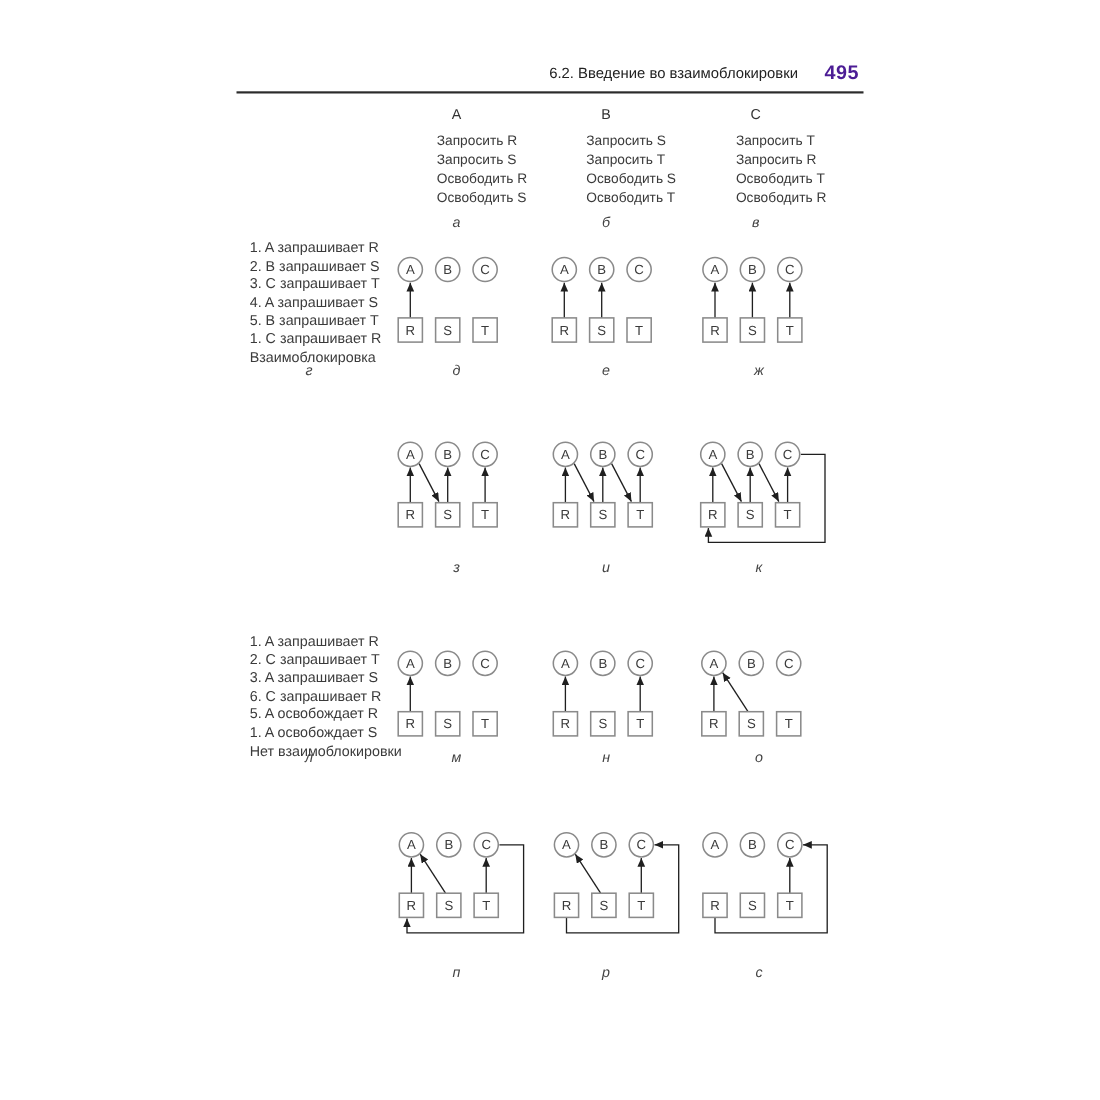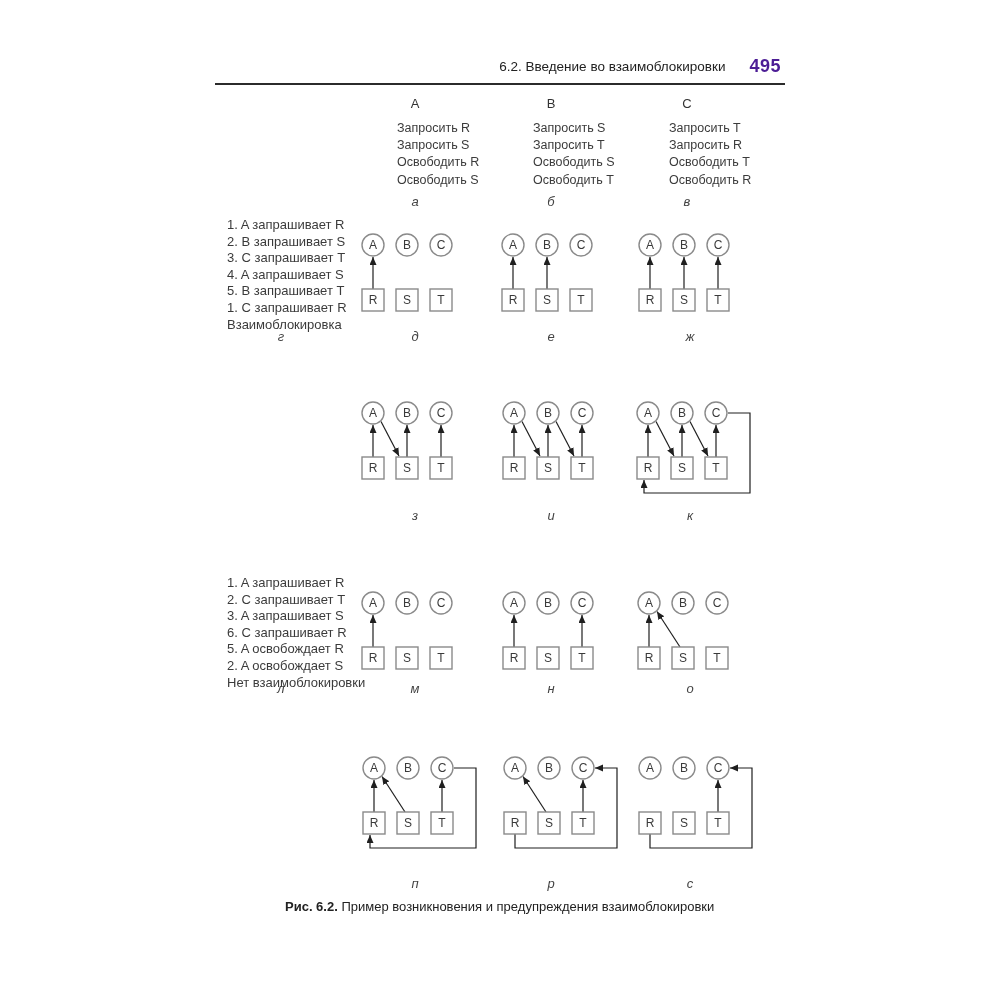--- a/index.html
+++ b/index.html
@@ -72,21 +72,21 @@
     <div>1. C запрашивает R</div>
     <div>Взаимоблокировка</div>
   </div>
 
   <div class="slist" style="top:575px">
     <div>1. A запрашивает R</div>
     <div>2. C запрашивает T</div>
     <div>3. A запрашивает S</div>
     <div>6. C запрашивает R</div>
     <div>5. A освобождает R</div>
-    <div>2. A освобождает S</div>
+    <div>1. A освобождает S</div>
     <div>Нет взаимоблокировки</div>
   </div>
 
   <svg class="graph" style="left:349px;top:225px" viewBox="0 0 160 112">
       <defs>
         <marker id="ah-d" markerUnits="userSpaceOnUse" markerWidth="9" markerHeight="8" refX="8" refY="3.5" orient="auto">
           <path d="M0,0 L8,3.5 L0,7 Z" fill="#1f1f1f"></path>
         </marker>
       </defs>
       <path d="M 24 64 L 24 32" fill="none" stroke="#1f1f1f" stroke-width="1.2" marker-end="url(#ah-d)"></path>
@@ -358,18 +358,14 @@
 
   <span class="glabel" style="left:259px;top:681px">л</span>
   <span class="glabel" style="left:393px;top:681px">м</span>
   <span class="glabel" style="left:529px;top:681px">н</span>
   <span class="glabel" style="left:668px;top:681px">о</span>
 
   <span class="glabel" style="left:393px;top:876px">п</span>
   <span class="glabel" style="left:529px;top:876px">р</span>
   <span class="glabel" style="left:668px;top:876px">с</span>
 
-  <div class="caption">
-    <b>Рис. 6.2.</b>
-    <span>Пример возникновения и предупреждения взаимоблокировки</span>
-  </div>
 
 </div>
 
 </body></html>

